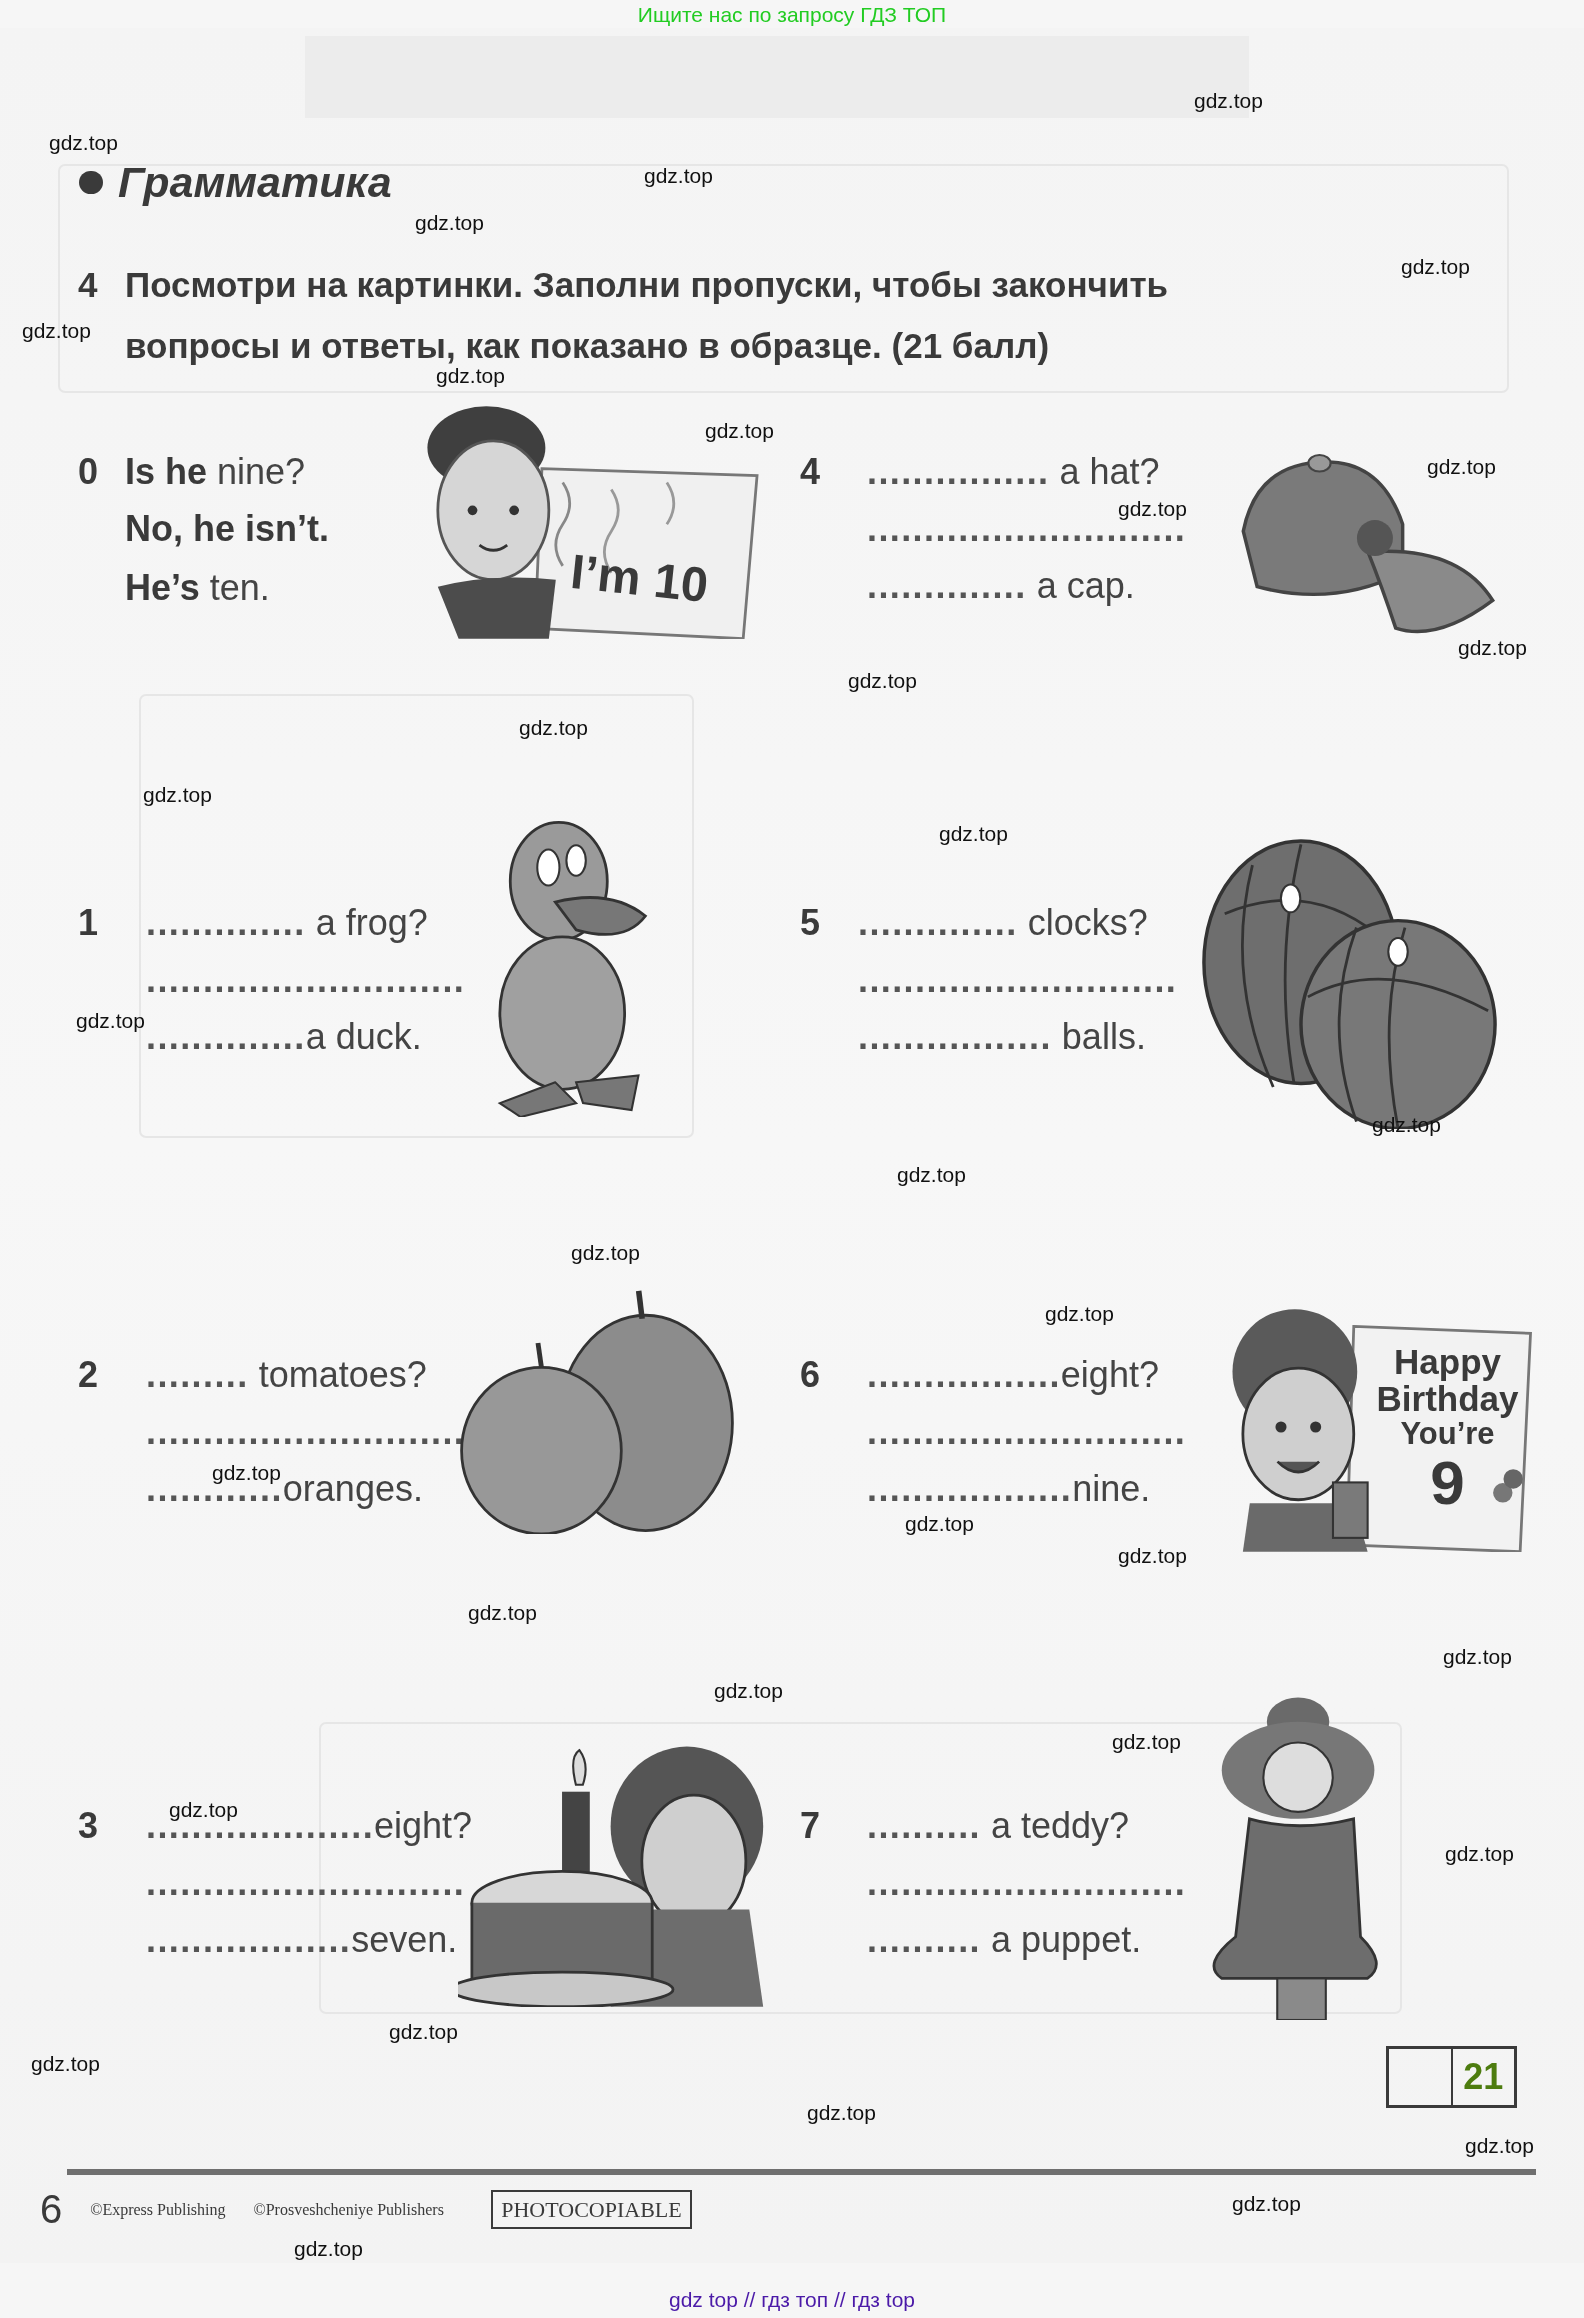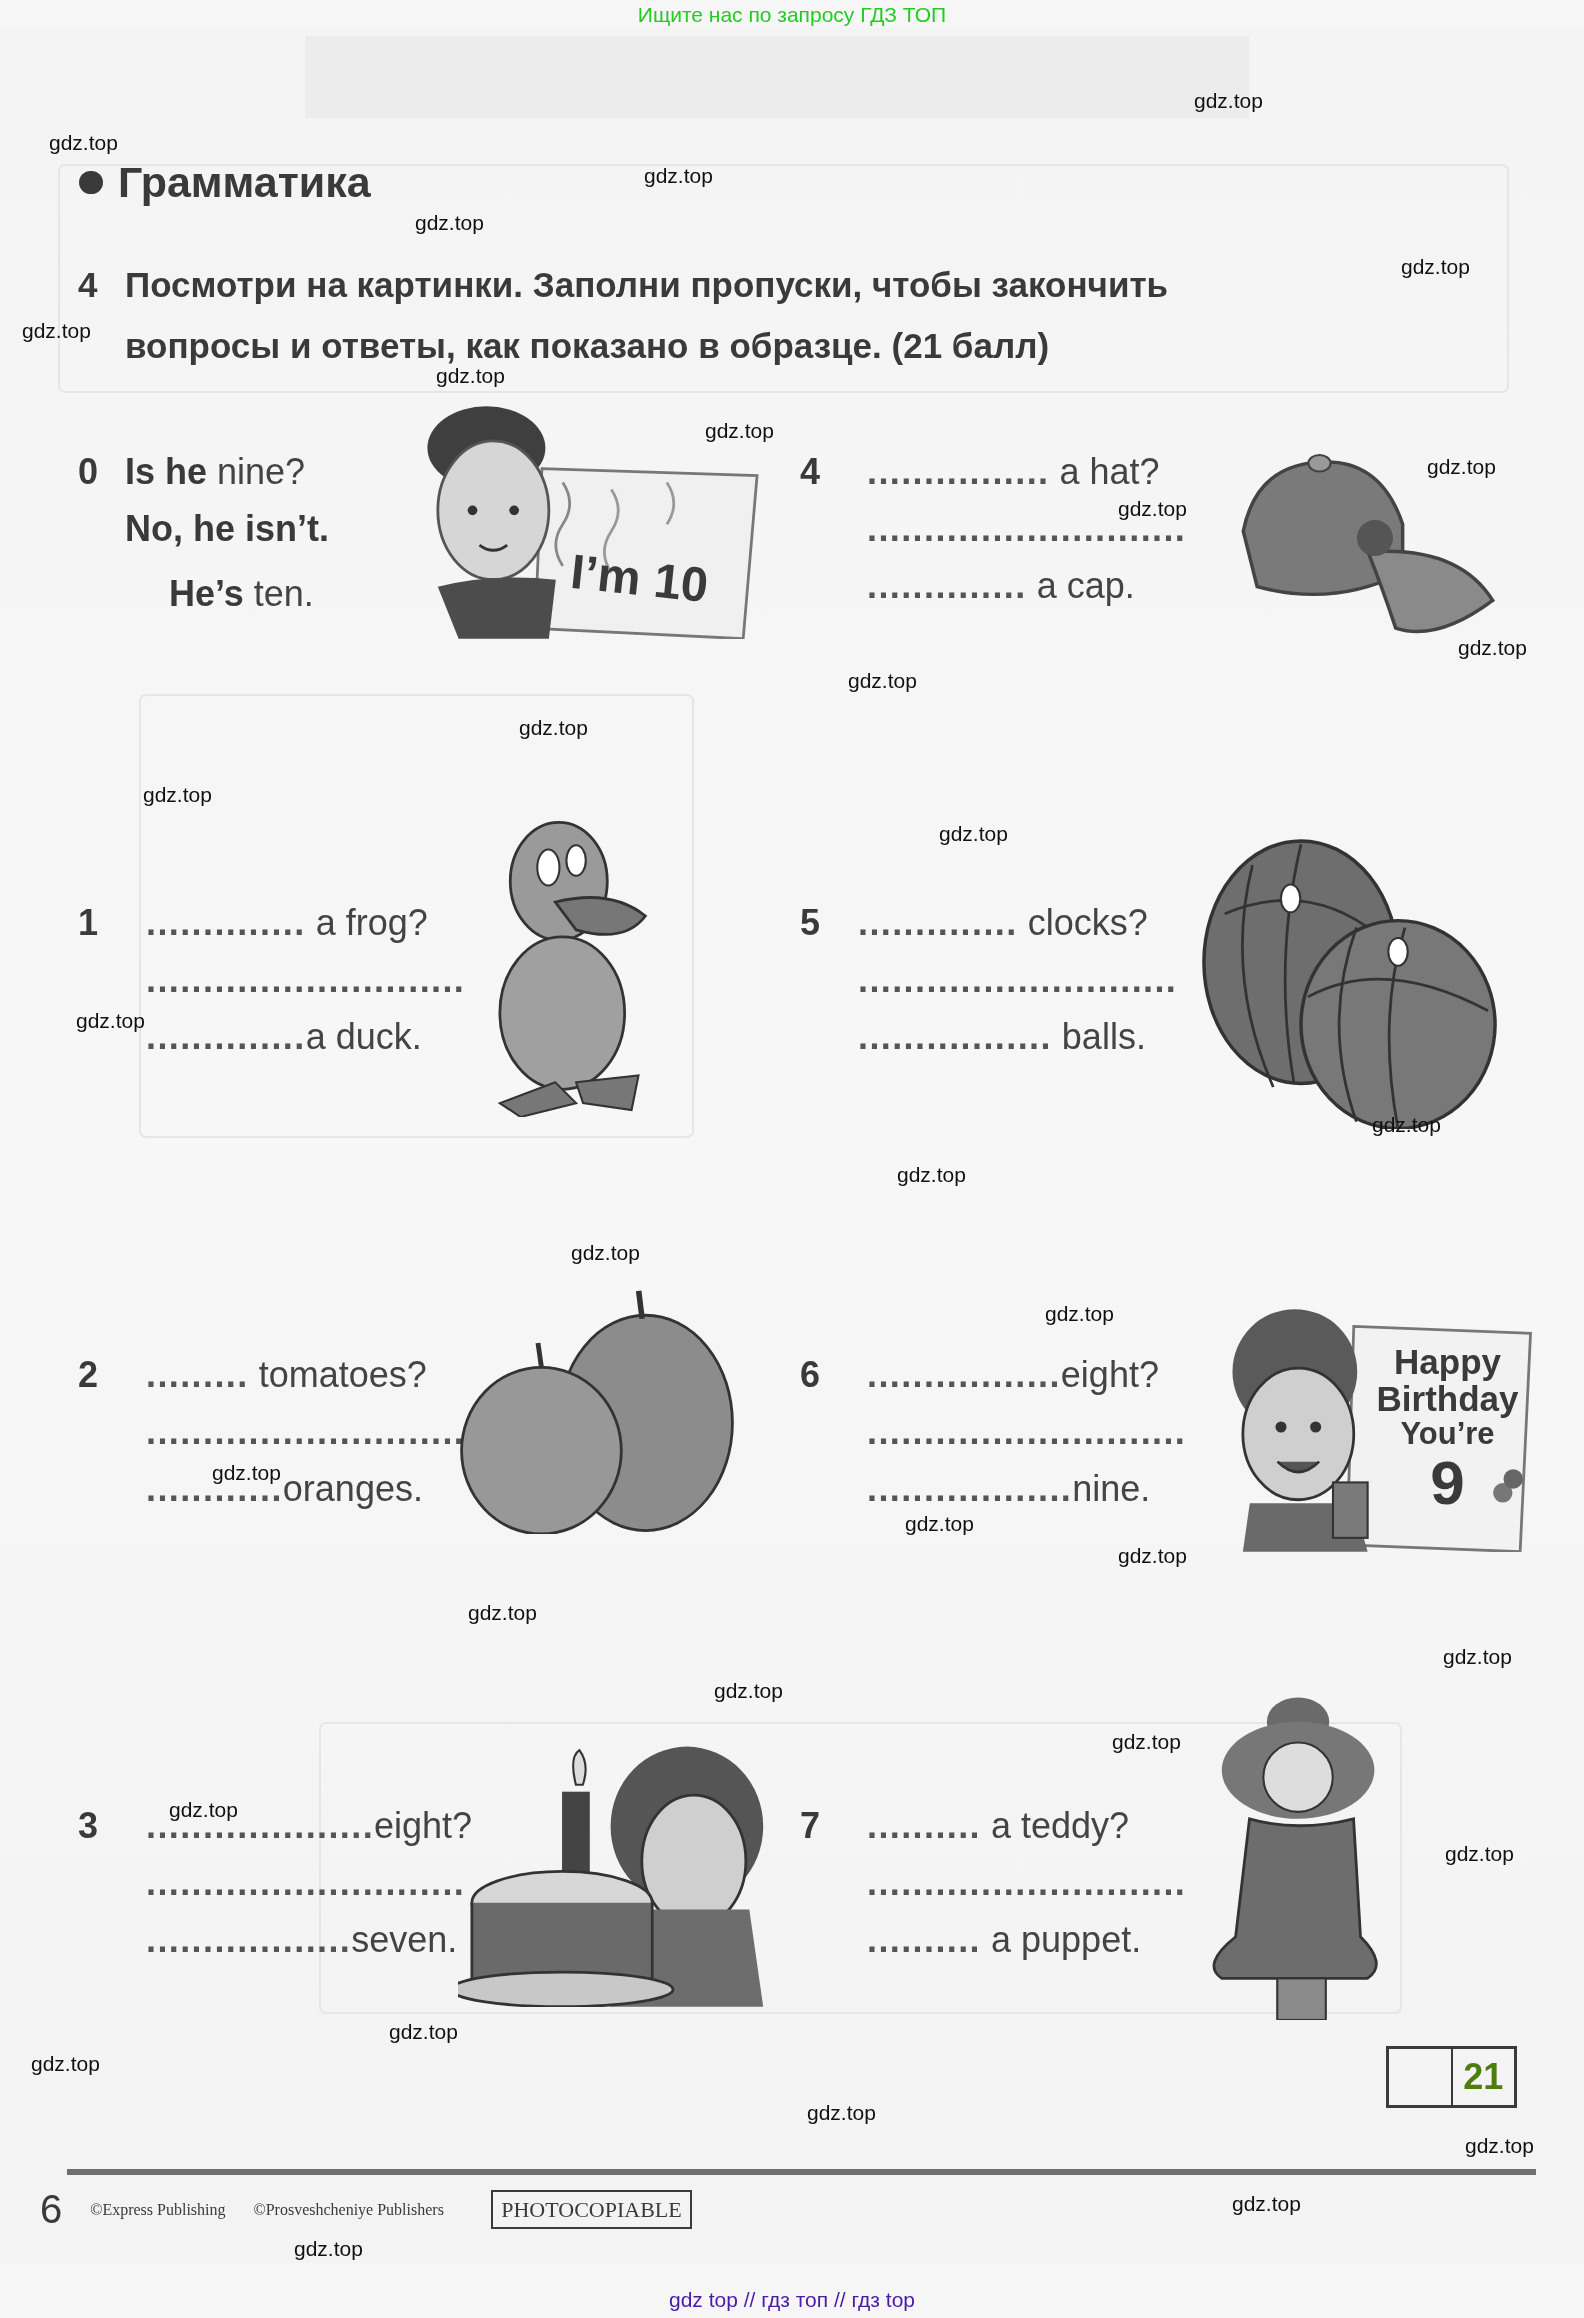--- a/index.html
+++ b/index.html
@@ -9,21 +9,21 @@
     .page { position: absolute; left: 0; top: 0; width: 1584px; height: 2319px; background: #f6f6f6; }
     .paper-bg { position: absolute; left: 0; top: 28px; width: 1584px; height: 2235px; background: linear-gradient(180deg, #f4f4f4 0%, #f7f7f7 50%, #f3f3f3 100%); }
     .ghost-box { position: absolute; border: 2.1px solid #e6e6e6; border-radius: 7px; }
 
     .top-banner { position: absolute; left: 0; top: 0; width: 1584px; text-align: center; font-size: 21px; color: #22cc22; top: 2.8px; }
 
     .title-strip { position: absolute; left: 305px; top: 36px; width: 944px; height: 82px; background: #ececec; }
     .title-bar { position: absolute; left: 460px; top: 36px; width: 659px; height: 79px; background: #8a8a86; display: flex; align-items: center; justify-content: center; }
     .title-bar span { color: #f4f4f4; font-weight: bold; font-size: 37px; letter-spacing: 0.7px; }
 
-    .section-head { position: absolute; left: 79px; top: 158px; display: flex; align-items: center; gap: 15.3px; }
+    .section-head { position: absolute; left: 79px; top: 158px; display: flex; align-items: center; gap: 15.3px; font-style: italic; }
     .bullet { width: 23.6px; height: 23.6px; border-radius: 50%; background: #3a3a3a; }
     .section-head span.txt { font-size: 43px; font-weight: bold; color: #3a3a3a; }
 
     .task { position: absolute; left: 78px; top: 254px; font-size: 35px; font-weight: bold; color: #3a3a3a; line-height: 61px; }
     .task .num { display: inline-block; width: 47px; }
     .task .line2 { padding-left: 47px; }
 
     .item { position: absolute; font-size: 36px; color: #444; }
     .item .num { position: absolute; left: 0; top: 0; font-weight: bold; color: #3a3a3a; }
     .item .ln { position: absolute; white-space: nowrap; }
@@ -67,21 +67,21 @@
 
   <div class="task">
     <div><span class="num">4</span><span>Посмотри на картинки. Заполни пропуски, чтобы закончить</span></div>
     <div class="line2">вопросы и ответы, как показано в образце. (21 балл)</div>
   </div>
 
   <div class="item" style="left:78px;top:451px;width:347px;height:167px;">
     <span class="num">0</span>
     <span class="ln" style="left:47px;top:0;"><span class="bold">Is he</span><span> nine?</span></span>
     <span class="ln bold" style="left:47px;top:57px;">No, he isn’t.</span>
-    <span class="ln" style="left:47px;top:122px;margin-left:44px;"><span class="bold">He’s</span><span> ten.</span></span>
+    <span class="ln" style="left:47px;top:116px;"><span class="bold">He’s</span><span> ten.</span></span>
   </div>
   <svg class="pic" style="left:417px;top:406px;" width="347" height="233" viewBox="0 0 500 335">
     <polygon points="180,90 490,100 470,335 170,320" fill="#f0f0f0" stroke="#777" stroke-width="4"></polygon>
     <path d="M210,110 q20,30 0,60 q-20,30 0,60" stroke="#888" stroke-width="4" fill="none"></path>
     <path d="M280,120 q20,30 0,60 q-20,30 0,60" stroke="#999" stroke-width="4" fill="none"></path>
     <path d="M360,110 q20,30 0,60" stroke="#999" stroke-width="4" fill="none"></path>
     <text x="220" y="270" font-size="70" font-weight="bold" fill="#3a3a3a" font-family="Liberation Sans, sans-serif" transform="rotate(6 300 260)">I’m 10</text>
     <ellipse cx="100" cy="60" rx="85" ry="60" fill="#3f3f3f"></ellipse>
     <ellipse cx="110" cy="150" rx="80" ry="100" fill="#d6d6d6" stroke="#555" stroke-width="4"></ellipse>
     <path d="M30,260 L60,335 L190,335 L200,250 Q110,240 30,260 Z" fill="#4c4c4c"></path>

